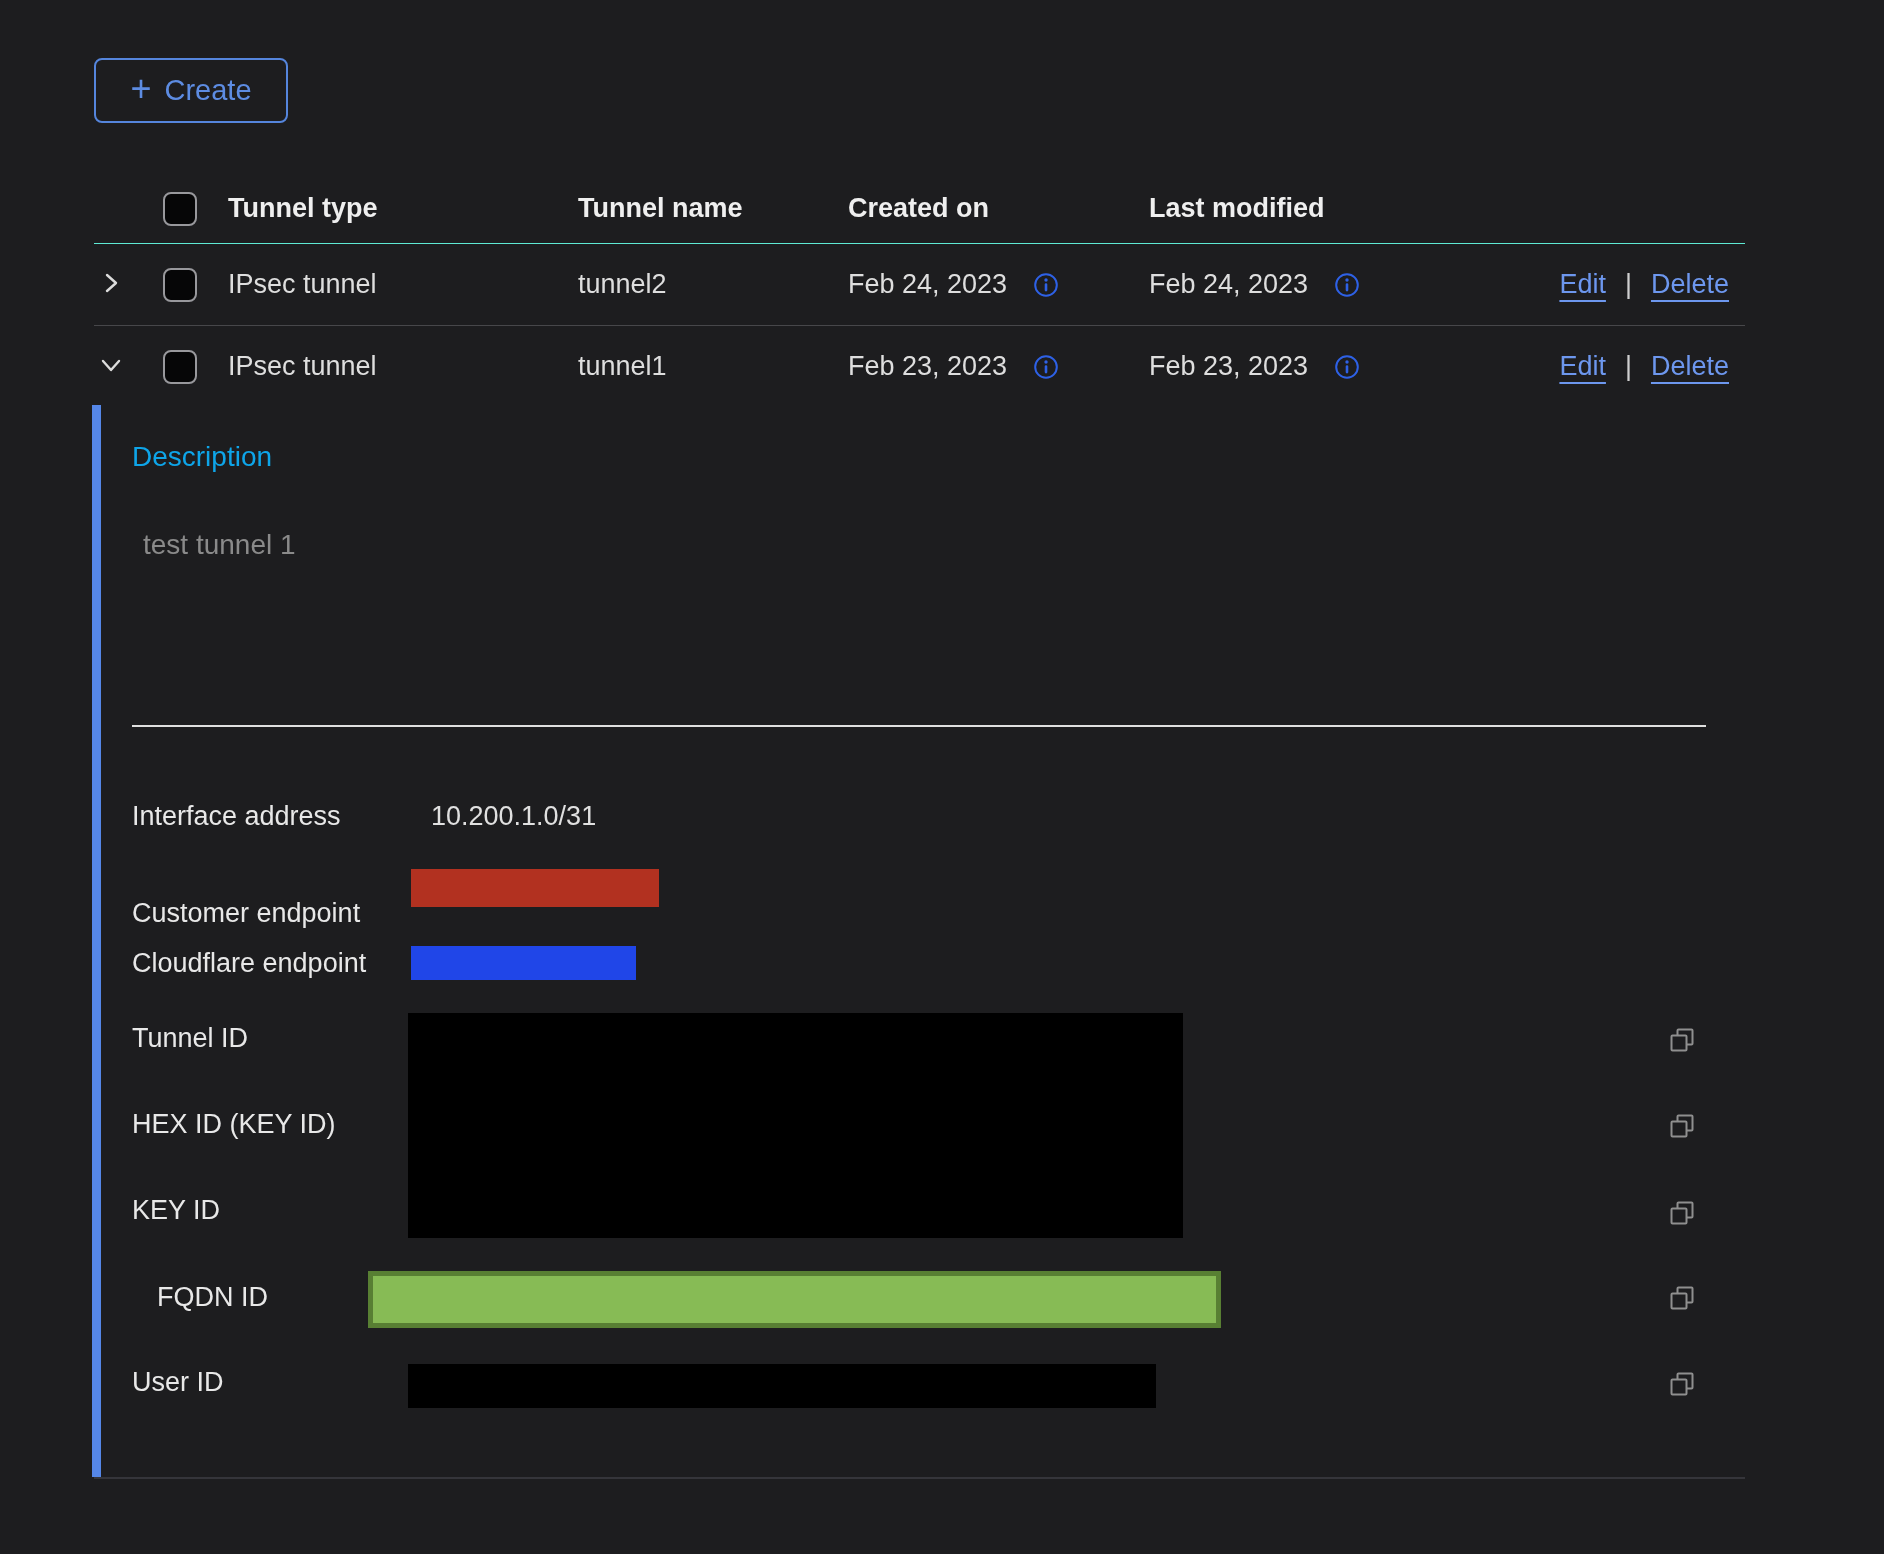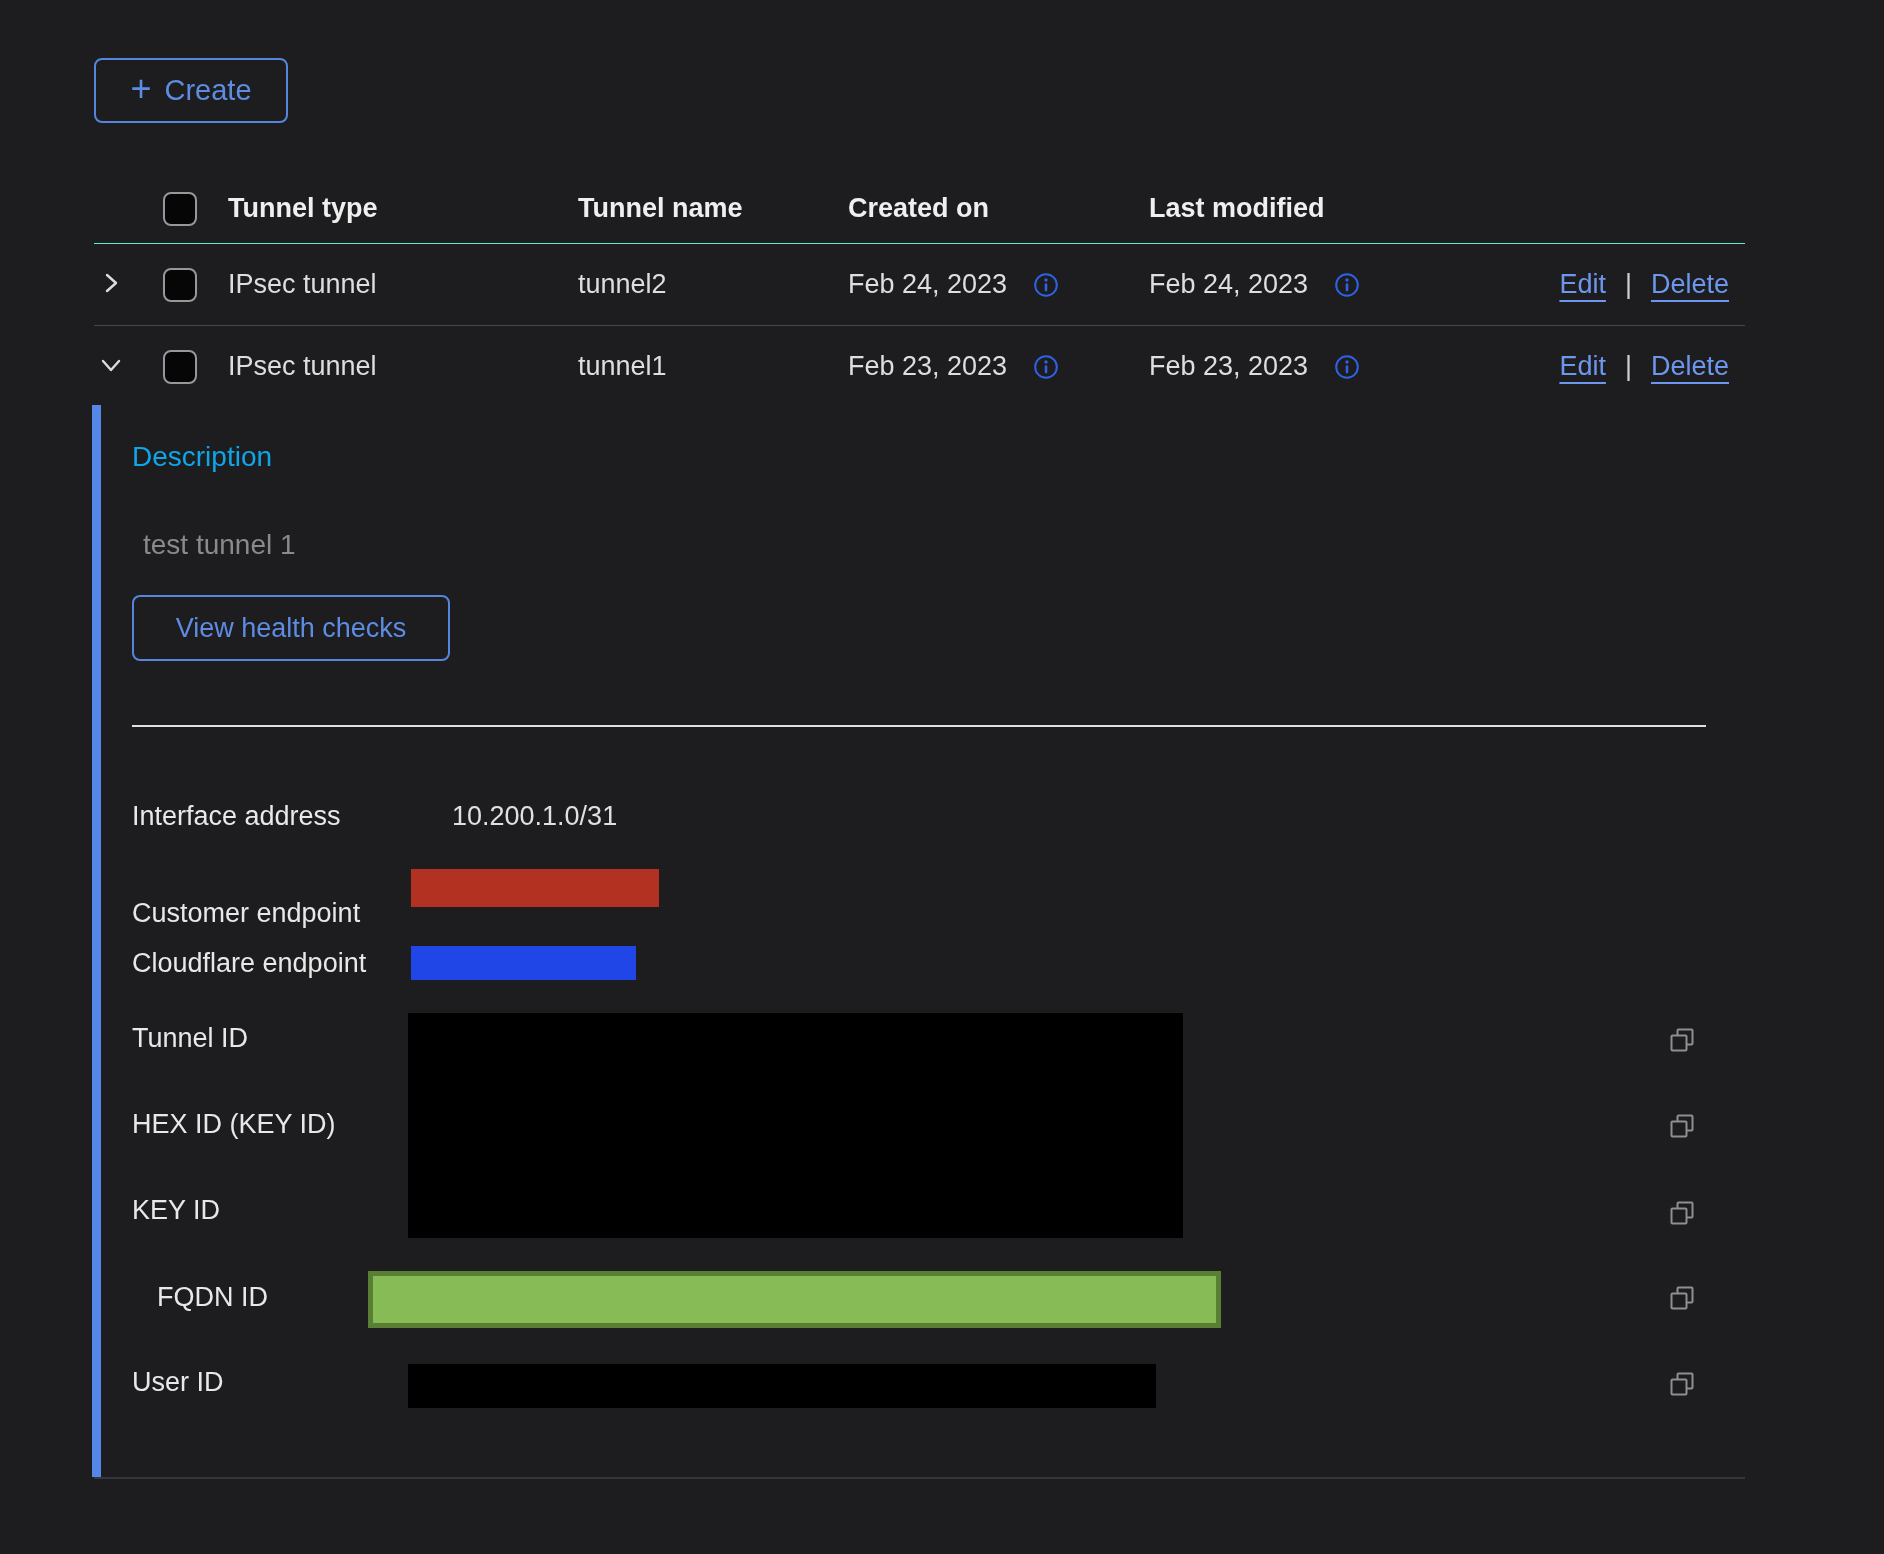--- a/index.html
+++ b/index.html
@@ -163,26 +163,25 @@
       </div>
     </div>
   </div>
 
   <div class="panel">
     <div class="panel-bar"></div>
 
     <div class="p-abs desc-label">Description</div>
     <div class="p-abs desc-value">test tunnel 1</div>
 
-    <button class="p-abs health-btn">View health checks</button>
 
     <div class="p-abs inner-divider"></div>
 
     <div class="p-abs f-label" style="top:395px;">Interface address</div>
-    <div class="p-abs f-value" style="left:360px;top:395px;">10.200.1.0/31</div>
+    <div class="p-abs f-value" style="left:339px;top:395px;">10.200.1.0/31</div>
 
     <div class="p-abs f-label" style="top:492px;">Customer endpoint</div>
     <div class="redact red"></div>
 
     <div class="p-abs f-label" style="top:542px;">Cloudflare endpoint</div>
     <div class="redact blue"></div>
 
     <div class="p-abs f-label" style="top:617px;">Tunnel ID</div>
     <div class="p-abs f-label" style="top:703px;">HEX ID (KEY ID)</div>
     <div class="p-abs f-label" style="top:789px;">KEY ID</div>

